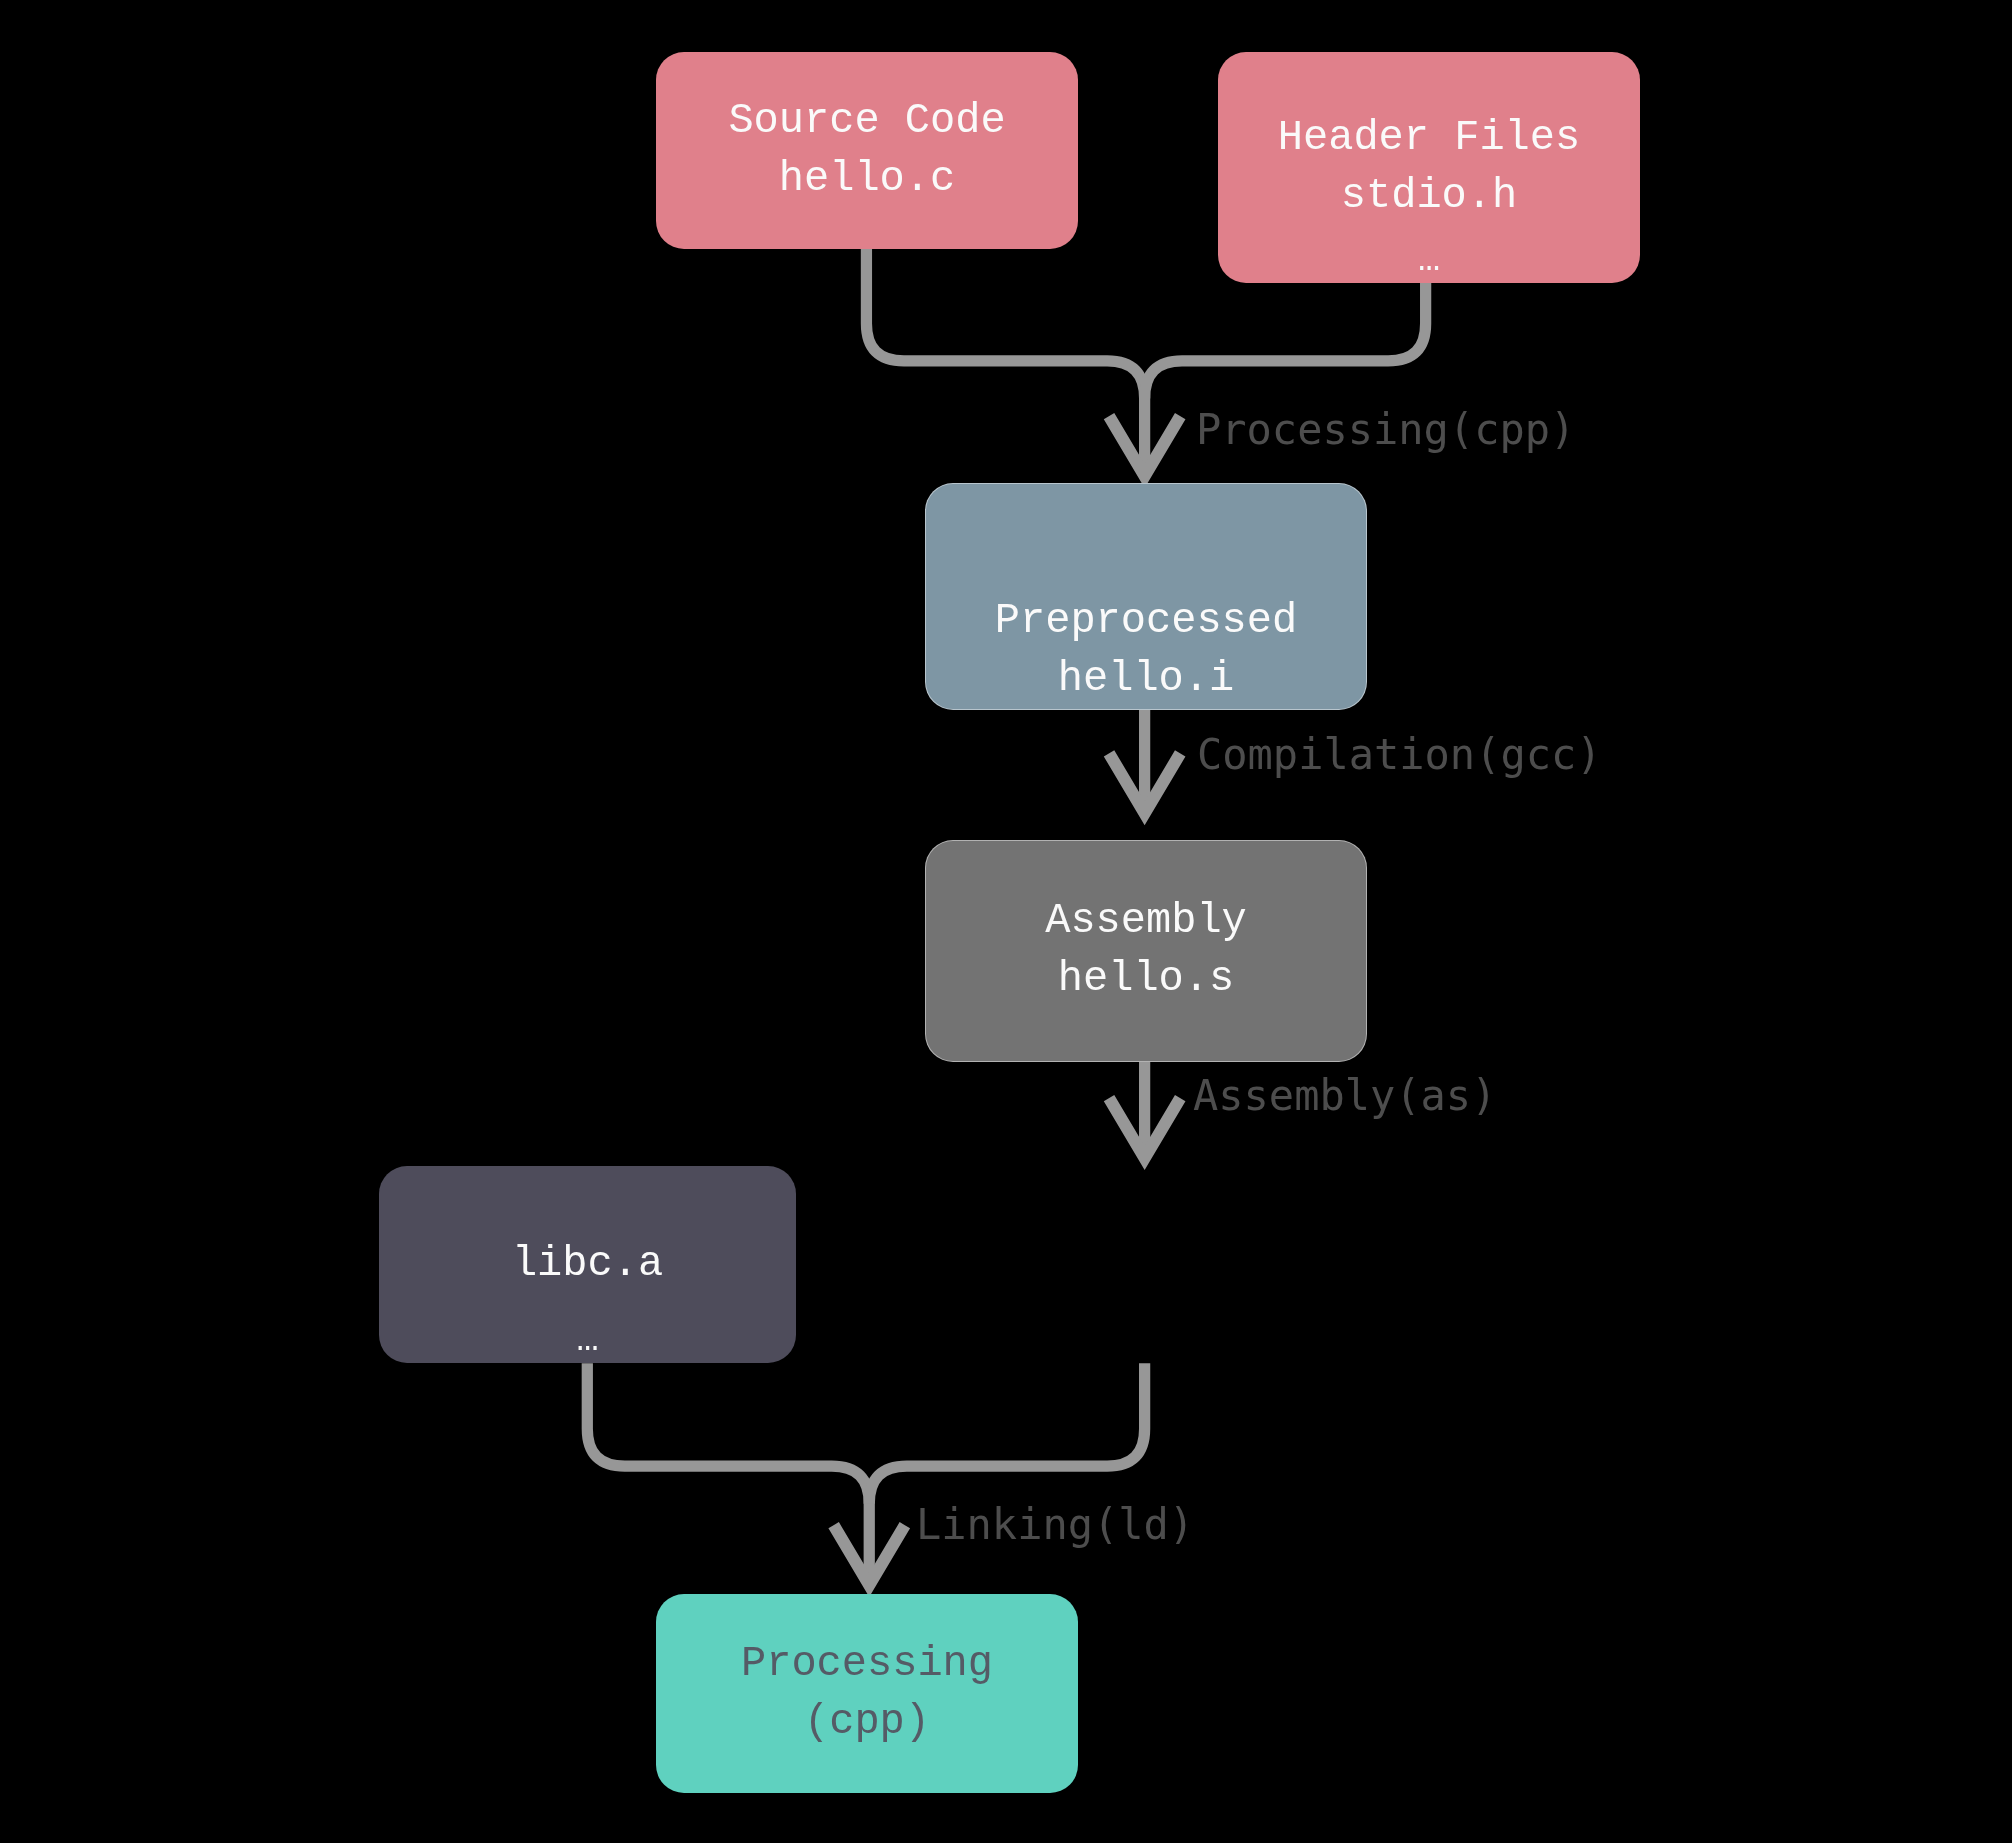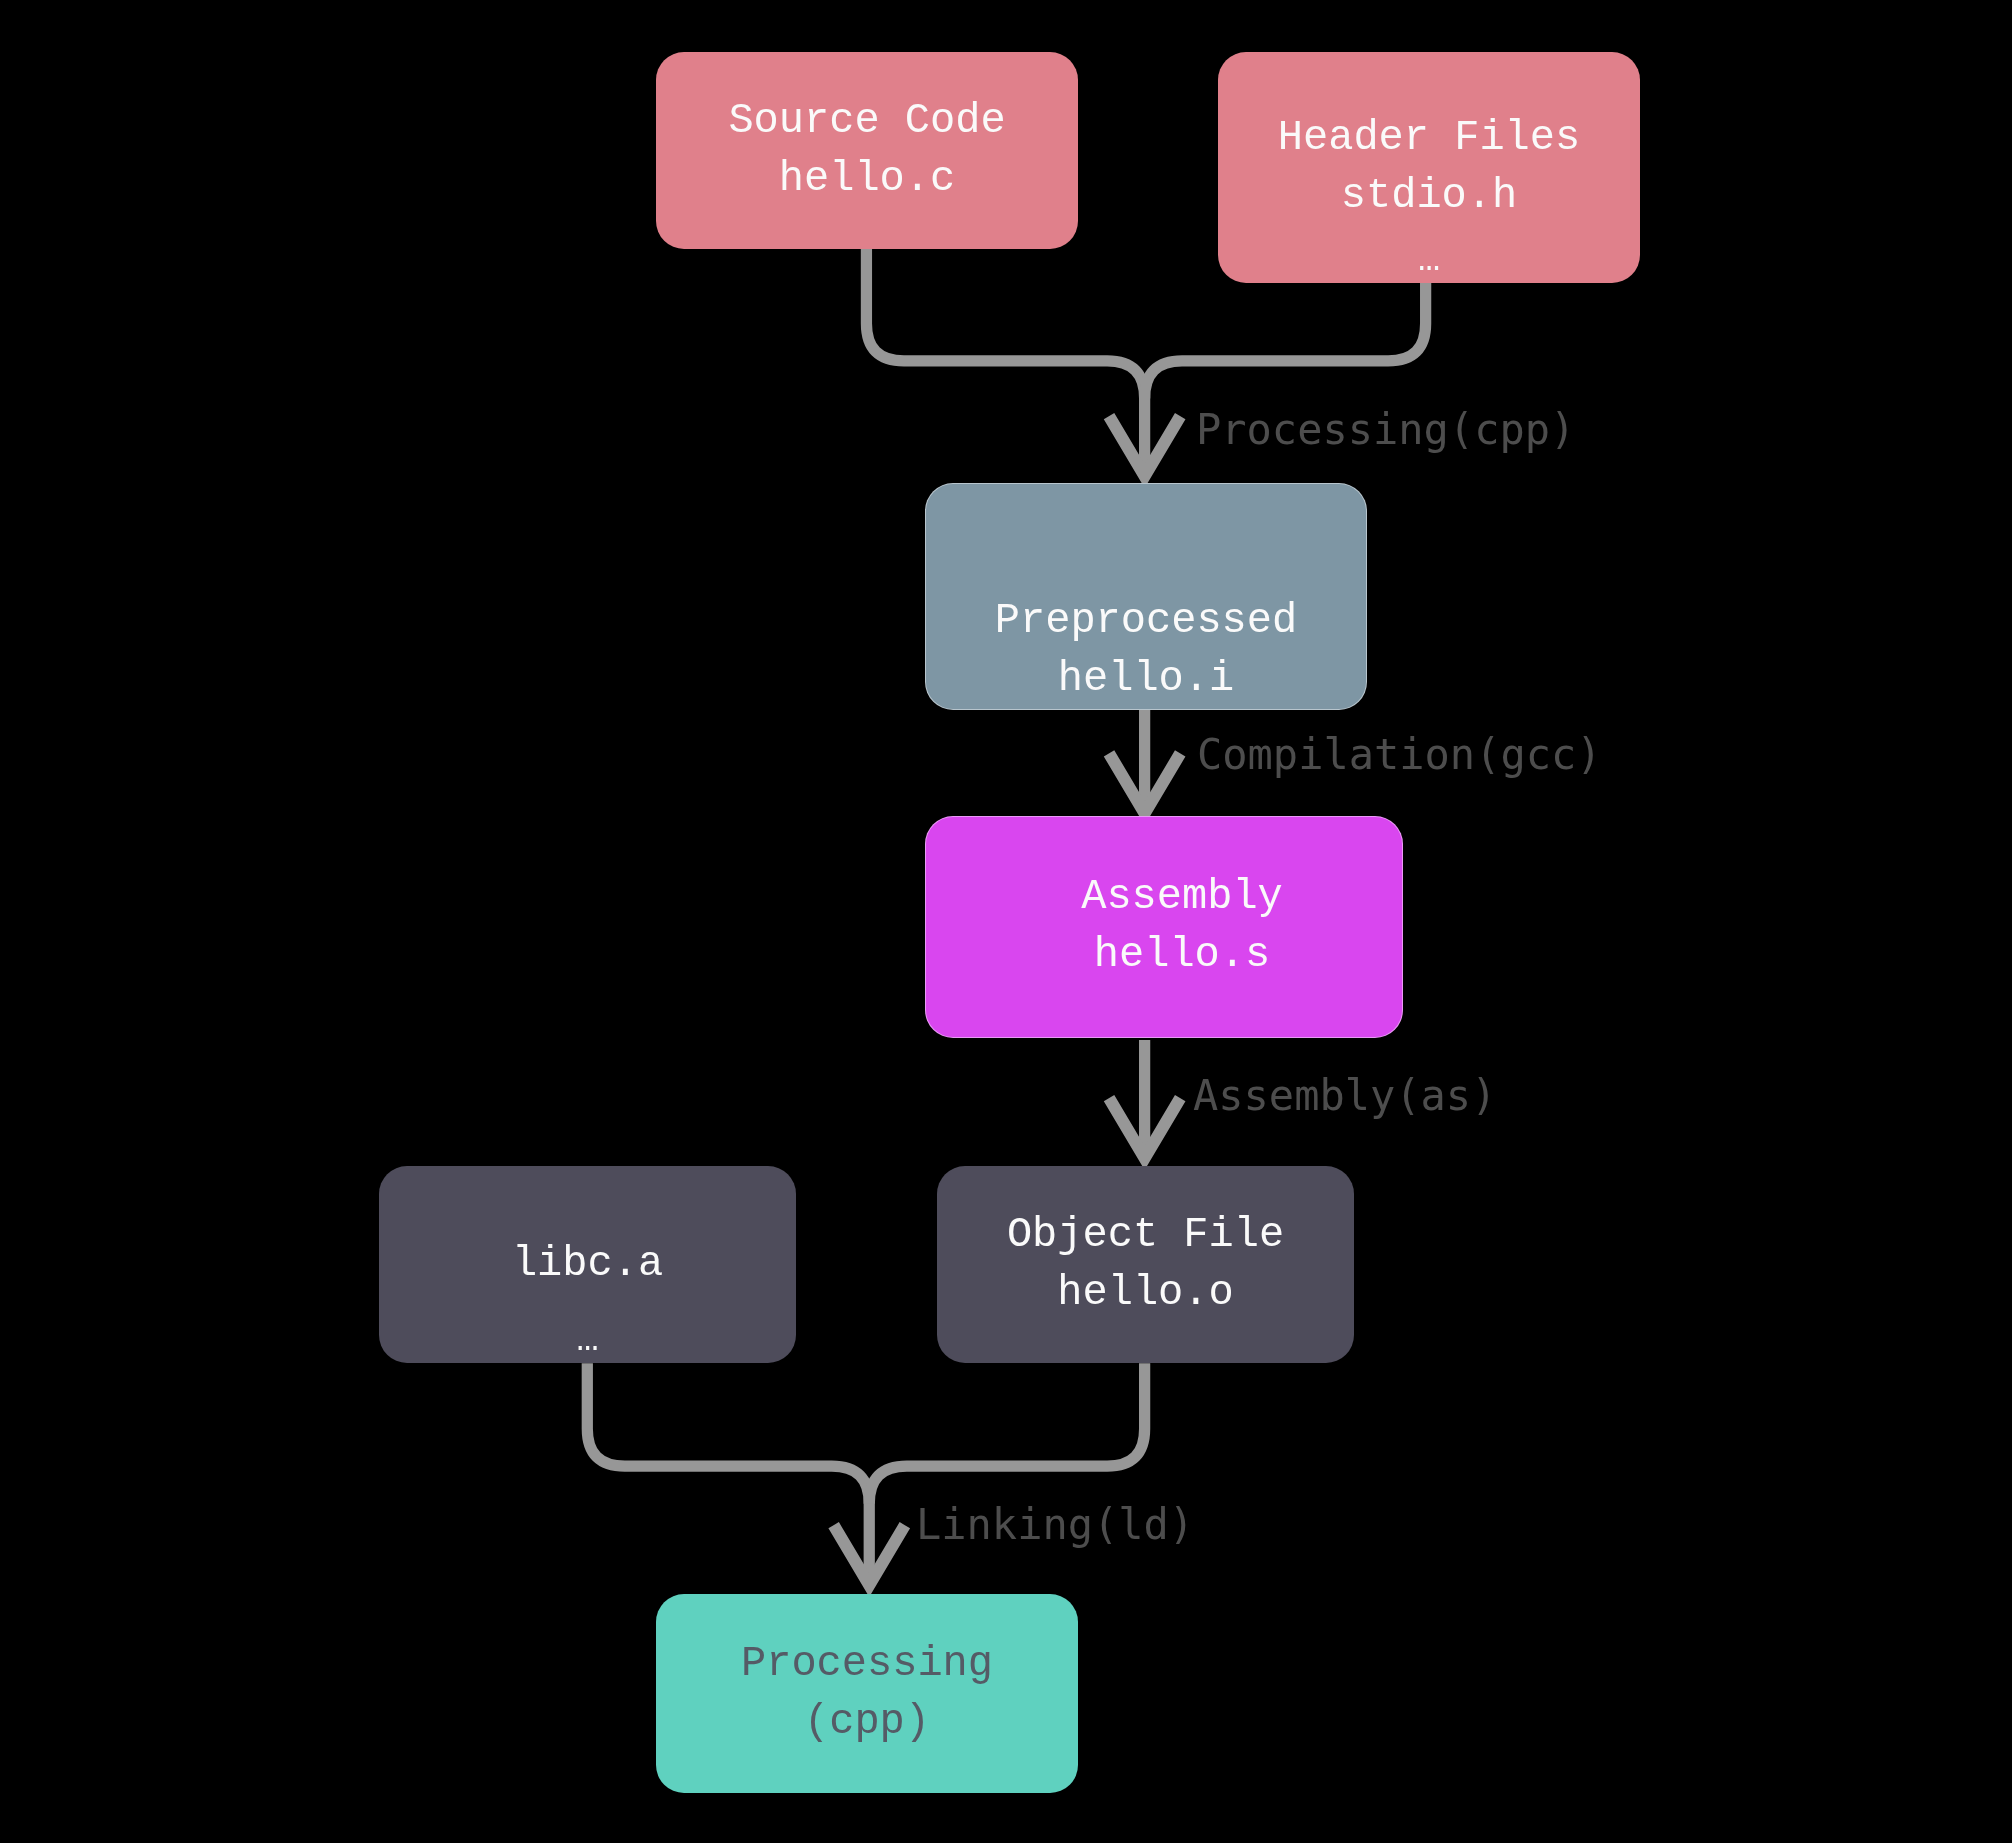--- a/index.html
+++ b/index.html
@@ -52,22 +52,22 @@
     left: 0;
     width: 100%;
     text-align: center;
     font-size: 37px;
     line-height: 1;
   }
   .node-source   { left: 656px;  top: 52px;   width: 422px; height: 197px; background: #e0808b; }
   .node-header   { left: 1218px; top: 52px;   width: 422px; height: 231px; background: #e0808b; }
   .node-preproc  { left: 925px;  top: 483px;  width: 440px; height: 225px; background: #7e96a4;
                    border: 1.9px solid rgba(255,255,255,0.45); justify-content: flex-end; }
-  .node-assembly { left: 925px;  top: 816px;  width: 440px; height: 220px; background: #d946ef;
-                   border: 1.9px solid rgba(255,255,255,0.45); padding-left: 36px; }
+  .node-assembly { left: 925px;  top: 840px;  width: 440px; height: 220px; background: #737373;
+                   border: 1.9px solid rgba(255,255,255,0.45); }
   .node-static   { left: 379px;  top: 1166px; width: 417px; height: 197px; background: #4e4c5b; }
   .node-object   { left: 937px; top: 1166px; width: 417px; height: 197px; background: #4e4c5b; }
   .node-output   { left: 656px;  top: 1594px; width: 422px; height: 199px; background: #5fd1bf;
                    color: #555b66; text-align: right; }
   .edge-label {
     position: absolute;
     font-size: 42px;
     color: #4d4d4d;
     white-space: nowrap;
   }
@@ -117,24 +117,20 @@
   <div class="node node-assembly">
     <div class="node-title">Assembly</div>
     <div class="node-subtitle">hello.s</div>
   </div>
 
   <div class="node node-static">
     <div class="node-subtitle">libc.a</div>
     <div class="node-ellipsis">…</div>
   </div>
 
-  <div class="node node-object">
-    <div class="node-title">Object File</div>
-    <div class="node-subtitle">hello.o</div>
-  </div>
 
   <div class="node node-output">
     <div class="node-title">Processing</div>
     <div class="node-subtitle">(cpp)</div>
   </div>
 
   <div class="edge-label label-preprocessing">Processing(cpp)</div>
   <div class="edge-label label-compilation">Compilation(gcc)</div>
   <div class="edge-label label-assembling">Assembly(as)</div>
   <div class="edge-label label-linking">Linking(ld)</div>

